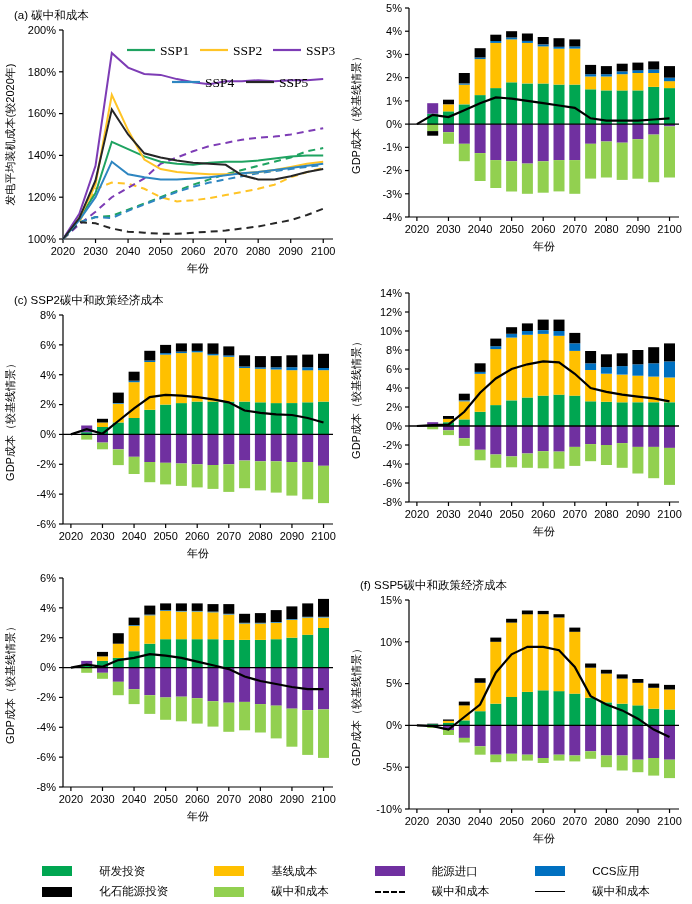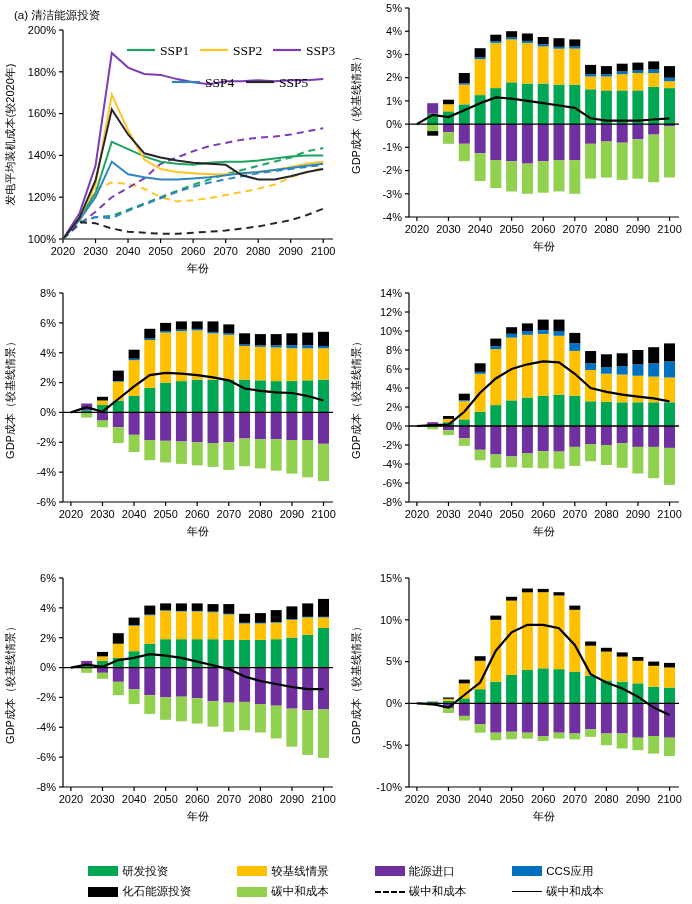--- a/index.html
+++ b/index.html
@@ -3,32 +3,32 @@
 <meta charset="utf-8">
 <style>
   html,body{margin:0;padding:0;background:#fff;}
   body{width:692px;height:904px;font-family:"Liberation Sans",sans-serif;color:#000;}
   .grid{display:grid;grid-template-columns:346px 346px;grid-auto-rows:285px;}
   figure.panel{margin:0;padding:0;position:relative;}
   .panel-title{font-size:11.5px;padding:8px 0 0 14px;height:14px;white-space:nowrap;}
   svg{display:block;}
   .bottom-legend{height:49px;display:grid;grid-template-columns:repeat(4,max-content);
     column-gap:46px;row-gap:9px;justify-content:center;align-content:center;padding-top:2px;}
-  .lg-item{display:flex;align-items:center;gap:4px;font-size:11.5px;white-space:nowrap;}
+  .lg-item{display:flex;align-items:center;gap:27px;font-size:11.5px;white-space:nowrap;}
   .sw{width:30px;height:10px;display:inline-block;flex:0 0 30px;}
   .sw.dash{height:0;background:none !important;border-top:2.6px dashed #000;}
   .sw.line{height:0;background:none !important;border-top:1.6px solid #000;}
   .lg-label{line-height:1;}
 </style>
 </head>
 <body>
 
 <div class="grid">
   <figure class="panel">
-    <div class="panel-title">(a) 清洁能源投资</div>
+    <div class="panel-title">(a) 碳中和成本</div>
     <svg width="346" height="263">
         <line x1="63" y1="8" x2="63" y2="217" stroke="#000" stroke-width="1.2"></line>
         <line x1="63" y1="217" x2="333" y2="217" stroke="#000" stroke-width="1.2"></line>
         <line x1="59" y1="217" x2="63" y2="217" stroke="#000" stroke-width="1.2"></line>
         <text x="56" y="220.8" text-anchor="end" font-size="11" fill="#000">100%</text>
         <line x1="59" y1="175.20000000000002" x2="63" y2="175.20000000000002" stroke="#000" stroke-width="1.2"></line>
         <text x="56" y="179.00000000000003" text-anchor="end" font-size="11" fill="#000">120%</text>
         <line x1="59" y1="133.39999999999998" x2="63" y2="133.39999999999998" stroke="#000" stroke-width="1.2"></line>
         <text x="56" y="137.2" text-anchor="end" font-size="11" fill="#000">140%</text>
         <line x1="59" y1="91.60000000000001" x2="63" y2="91.60000000000001" stroke="#000" stroke-width="1.2"></line>
@@ -214,20 +214,21 @@
         <rect x="318.0" y="81.1" width="11" height="7.0" fill="#FFC000"></rect>
         <rect x="318.0" y="77.7" width="11" height="3.5" fill="#0070C0"></rect>
         <rect x="318.0" y="124.1" width="11" height="2.3" fill="#7030A0"></rect>
         <rect x="318.0" y="126.4" width="11" height="51.1" fill="#92D050"></rect>
         <rect x="318.0" y="66.1" width="11" height="11.6" fill="#000000"></rect>
         <line x1="63" y1="124.11111111111111" x2="333" y2="124.11111111111111" stroke="#000" stroke-width="1.3"></line>
         <path d="M70.9 124.1 L86.7 114.8 L102.5 117.1 L118.3 110.2 L134.1 103.2 L149.8 97.4 L165.6 98.6 L181.4 100.9 L197.2 103.2 L213.0 105.5 L228.8 107.9 L244.6 118.3 L260.4 120.6 L276.2 120.6 L291.9 120.6 L307.7 119.5 L323.5 118.3" fill="none" stroke="#000" stroke-width="2.2"></path>
       </svg>
   </figure>
   <figure class="panel">
+    <div class="panel-title">(c) SSP2碳中和政策经济成本</div>
     <svg width="346" height="263">
         <line x1="63" y1="8" x2="63" y2="217" stroke="#000" stroke-width="1.2"></line>
         <line x1="63" y1="217" x2="333" y2="217" stroke="#000" stroke-width="1.2"></line>
         <line x1="59" y1="217" x2="63" y2="217" stroke="#000" stroke-width="1.2"></line>
         <text x="56" y="220.8" text-anchor="end" font-size="11" fill="#000">-6%</text>
         <line x1="59" y1="187.14285714285714" x2="63" y2="187.14285714285714" stroke="#000" stroke-width="1.2"></line>
         <text x="56" y="190.94285714285715" text-anchor="end" font-size="11" fill="#000">-4%</text>
         <line x1="59" y1="157.28571428571428" x2="63" y2="157.28571428571428" stroke="#000" stroke-width="1.2"></line>
         <text x="56" y="161.0857142857143" text-anchor="end" font-size="11" fill="#000">-2%</text>
         <line x1="59" y1="127.42857142857142" x2="63" y2="127.42857142857142" stroke="#000" stroke-width="1.2"></line>
@@ -629,20 +630,21 @@
         <rect x="318.0" y="47.6" width="11" height="10.4" fill="#FFC000"></rect>
         <rect x="318.0" y="46.8" width="11" height="0.7" fill="#0070C0"></rect>
         <rect x="318.0" y="97.6" width="11" height="41.8" fill="#7030A0"></rect>
         <rect x="318.0" y="139.4" width="11" height="48.5" fill="#92D050"></rect>
         <rect x="318.0" y="28.9" width="11" height="17.9" fill="#000000"></rect>
         <line x1="63" y1="97.57142857142857" x2="333" y2="97.57142857142857" stroke="#000" stroke-width="1.3"></line>
         <path d="M70.9 97.6 L86.7 94.6 L102.5 96.8 L118.3 90.1 L134.1 87.9 L149.8 84.1 L165.6 85.6 L181.4 87.9 L197.2 91.6 L213.0 95.3 L228.8 99.1 L244.6 106.5 L260.4 111.0 L276.2 114.0 L291.9 117.0 L307.7 119.2 L323.5 119.2" fill="none" stroke="#000" stroke-width="2.2"></path>
       </svg>
   </figure>
   <figure class="panel">
+    <div class="panel-title">(f) SSP5碳中和政策经济成本</div>
     <svg width="346" height="263">
         <line x1="63" y1="8" x2="63" y2="217" stroke="#000" stroke-width="1.2"></line>
         <line x1="63" y1="217" x2="333" y2="217" stroke="#000" stroke-width="1.2"></line>
         <line x1="59" y1="217" x2="63" y2="217" stroke="#000" stroke-width="1.2"></line>
         <text x="56" y="220.8" text-anchor="end" font-size="11" fill="#000">-10%</text>
         <line x1="59" y1="175.20000000000002" x2="63" y2="175.20000000000002" stroke="#000" stroke-width="1.2"></line>
         <text x="56" y="179.00000000000003" text-anchor="end" font-size="11" fill="#000">-5%</text>
         <line x1="59" y1="133.39999999999998" x2="63" y2="133.39999999999998" stroke="#000" stroke-width="1.2"></line>
         <text x="56" y="137.2" text-anchor="end" font-size="11" fill="#000">0%</text>
         <line x1="59" y1="91.60000000000001" x2="63" y2="91.60000000000001" stroke="#000" stroke-width="1.2"></line>
@@ -755,21 +757,21 @@
   </figure>
 </div>
 
 <div class="bottom-legend">
   <div class="lg-item">
     <span class="sw" style="background: rgb(0, 166, 81);"></span>
     <span class="lg-label">研发投资</span>
   </div>
   <div class="lg-item">
     <span class="sw" style="background: rgb(255, 192, 0);"></span>
-    <span class="lg-label">较基线情景</span>
+    <span class="lg-label">基线成本</span>
   </div>
   <div class="lg-item">
     <span class="sw" style="background: rgb(112, 48, 160);"></span>
     <span class="lg-label">能源进口</span>
   </div>
   <div class="lg-item">
     <span class="sw" style="background: rgb(0, 112, 192);"></span>
     <span class="lg-label">CCS应用</span>
   </div>
   <div class="lg-item">

